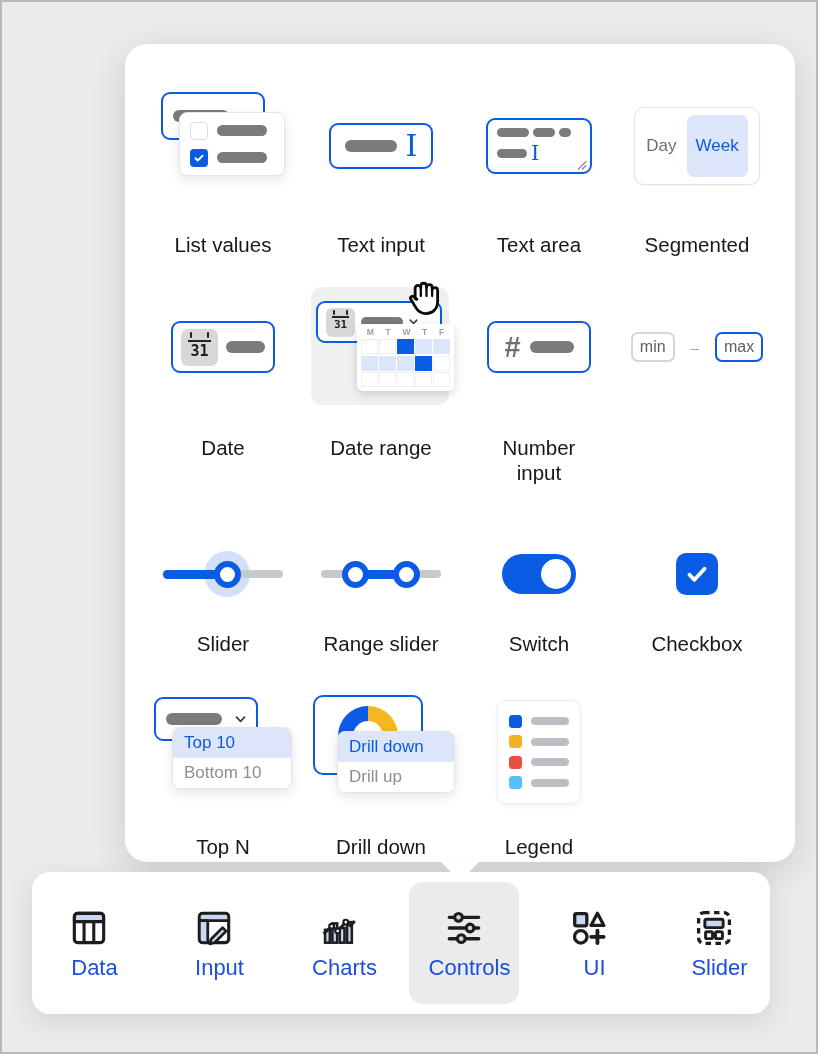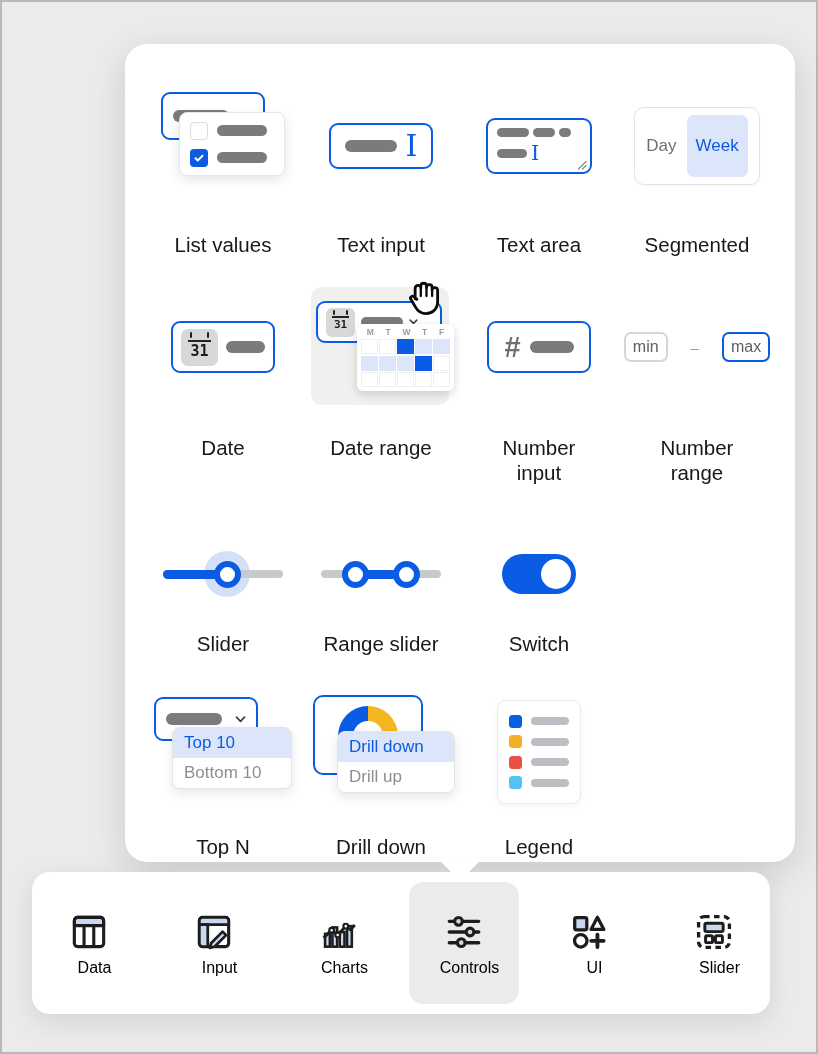--- a/index.html
+++ b/index.html
@@ -71,21 +71,21 @@
   .dr-grid { display:grid; grid-template-columns:repeat(5,1fr); gap:1.5px; }
   .cal-cell { height:15px; }
   .cell-w { background:#fff; box-shadow:inset 0 0 0 1px #efefef; }
   .cell-l { background:var(--accent_soft,#dce5fa); }
   .cell-s { background:var(--accent,#0b5ce4); }
   .hand-cursor { position:absolute; left:90px; top:-14px; z-index:3; }
 
   
   .ni-box { width:104px; height:52px; display:flex; align-items:center; justify-content:center; gap:9px; }
   .hash { font-size:29px; font-weight:700; color:var(--muted,#6d7176); line-height:1; }
-  .nr-wrap { display:flex; align-items:center; gap:23px; }
+  .nr-wrap { display:flex; align-items:center; gap:16px; }
   .nr-box { border:2px solid #d6d6d6; border-radius:7px; background:#fff; color:#5c6066; font-size:16px; padding:3px 7px; line-height:1.2; }
   .nr-box.max { border-color:var(--accent,#0b5ce4); }
   .nr-dash { color:#9aa0a6; font-size:15px; }
 
   
   .slider-icon, .rslider-icon { position:relative; width:126px; height:52px; }
   .halo { position:absolute; left:44px; top:3px; width:46px; height:46px; border-radius:50%; background:var(--halo,#d4e0f7); }
   .track { position:absolute; top:22px; height:8px; border-radius:5px; background:var(--track_gray,#c7cacd); }
   .track.full { left:3px; width:120px; }
   .track.blue { background:var(--accent,#0b5ce4); height:9px; top:21.5px; border-radius:5px; }
@@ -124,21 +124,21 @@
   .sw-2 { background:var(--legend_red,#e94f45); } .sw-3 { background:var(--legend_sky,#55c1f6); }
   .lg-pill { background:var(--pill_light,#bbbfc4); width:44px; height:8px; border-radius:4px; }
 
   
   .notch { position:absolute; left:436px; top:857px; width:0; height:0; z-index:4;
            border-left:22px solid transparent; border-right:22px solid transparent; border-top:22px solid #fff; }
   .toolbar { position:absolute; left:30px; top:870px; width:738px; height:142px; background:#fff; border-radius:18px;
              box-shadow:0 8px 28px rgba(0,0,0,.10); display:flex; justify-content:center; gap:15px; padding-top:10px; z-index:3; }
   .tab { width:110px; height:122px; border-radius:14px; display:flex; flex-direction:column; align-items:center; justify-content:center; gap:5px; }
   .tab.selected { background:var(--tab_selected_bg,#ebebeb); }
-  .tab-label { font-size:16px; color:#000000;margin-left:12px; }
+  .tab-label { font-size:22px; color:#1d4ed8;margin-left:12px; }
 </style>
 </head>
 <body>
 
 <div class="frame">
 
   <div class="popup">
 
     <div class="grid-row r1">
       <div class="tile">
@@ -286,21 +286,20 @@
       </div>
 
       <div class="tile">
         <div class="icon-zone">
           <div class="nr-wrap">
             <span class="nr-box">min</span>
             <span class="nr-dash">–</span>
             <span class="nr-box max">max</span>
           </div>
         </div>
-        <div class="tile-label">Number range</div>
       </div>
     </div>
 
     <div class="grid-row r3">
       <div class="tile">
         <div class="icon-zone">
           <div class="slider-icon">
             <div class="halo"></div>
             <div class="track full"></div>
             <div class="track blue" style="left:3px;width:72px;"></div>
@@ -324,20 +323,30 @@
 
       <div class="tile">
         <div class="icon-zone">
           <div class="switch-icon">
               <div class="dot"></div>
             </div>
         </div>
         <div class="tile-label">Switch</div>
       </div>
 
+      <div class="tile">
+        <div class="icon-zone">
+          <div class="checkbox-icon">
+            <svg width="28" height="28" viewBox="0 0 24 24">
+                <path d="M5.5 12.6 l4.3 4.4 L18.5 7.4" stroke="#fff" stroke-width="3.2" fill="none" stroke-linecap="round" stroke-linejoin="round"></path>
+              </svg>
+          </div>
+        </div>
+        <div class="tile-label">Checkbox</div>
+      </div>
     </div>
 
     <div class="grid-row r4">
       <div class="tile">
         <div class="icon-zone">
           <div class="icon-topn">
             <div class="tn-select bluebox">
               <span class="pill" style="width:56px;height:12px;"></span>
               <svg width="11" height="7" viewBox="0 0 11 7">
                   <path d="M1.5 1.2 L5.5 5.3 L9.5 1.2" fill="none" stroke="#3c3c3c" stroke-width="1.7" stroke-linecap="round" stroke-linejoin="round"></path>

